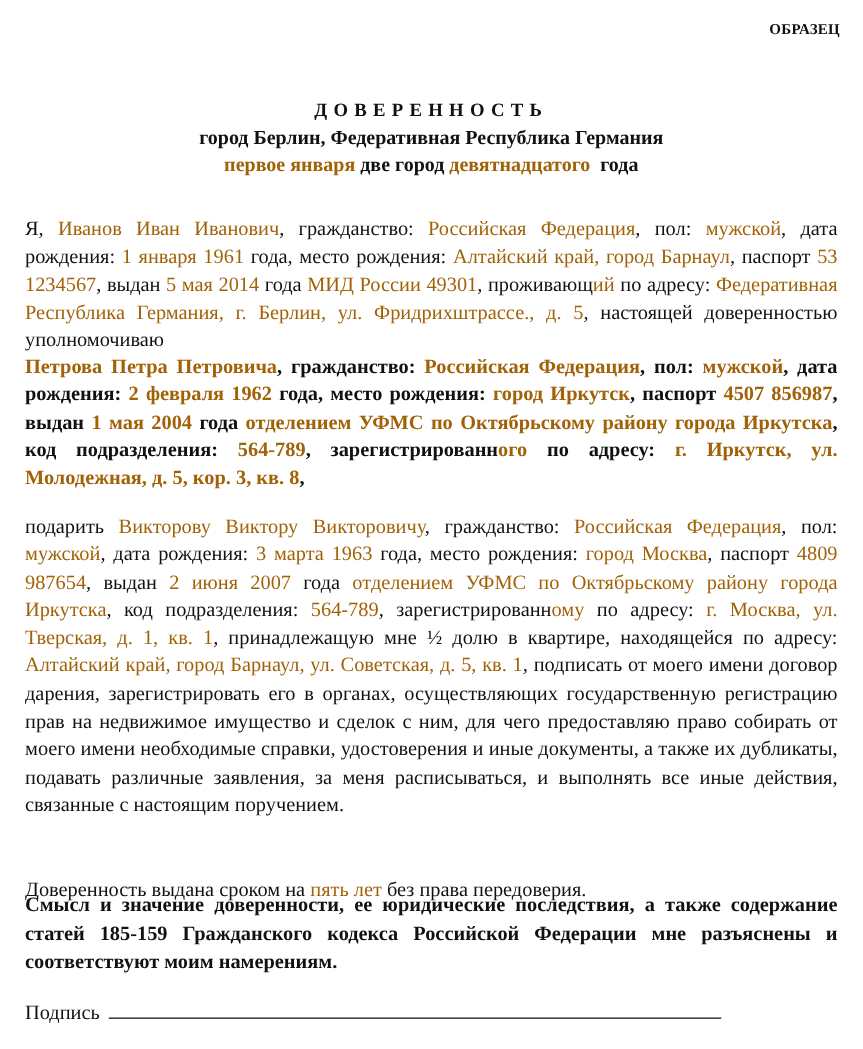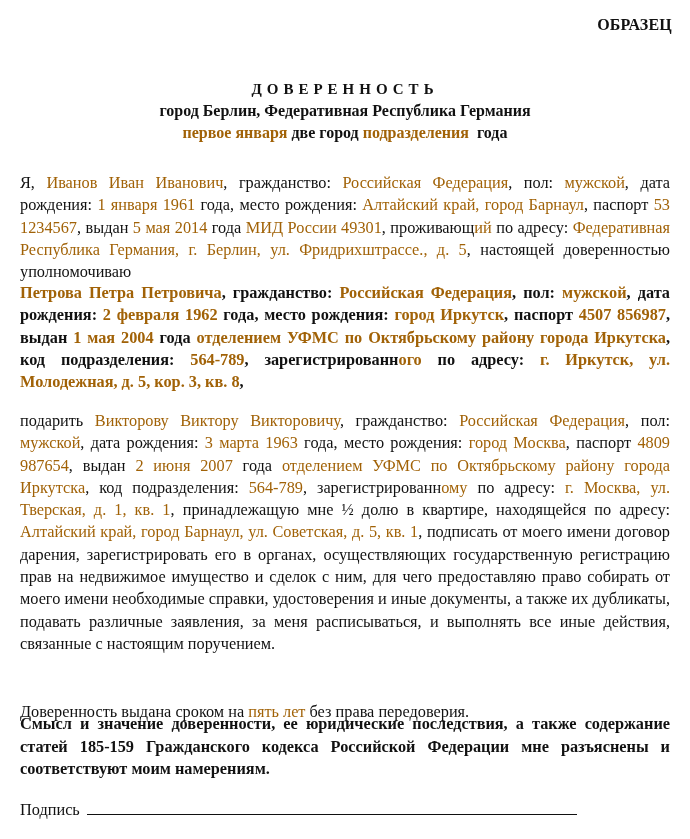--- a/index.html
+++ b/index.html
@@ -5,21 +5,21 @@
   html, body { margin: 0; padding: 0; background: #ffffff; }
   body {
     width: 690px; height: 839px; overflow: hidden; position: relative;
     font-family: "Liberation Serif", "DejaVu Serif", serif;
     color: #111111;
   }
   .b { color: #a16207; }
   .page { position: absolute; left: 20px; top: 0; width: 650px; }
   .sample {
     position: absolute; right: 18px; top: 16px;
-    font-weight: bold; font-size: 16px; letter-spacing: 0.2px; text-align: center;
+    font-weight: bold; font-size: 12px; letter-spacing: 0.2px; text-align: center;
   }
   .title-block { position: absolute; left: 0; width: 690px; top: 78px; text-align: center; font-weight: bold; }
   .title { font-size: 15px; letter-spacing: 5px; line-height: 22px; }
   .sub { font-size: 16px; line-height: 22px; }
   p {
     margin: 0; font-size: 16.3px; line-height: 22.3px;
     text-align: justify; position: absolute; left: 0; width: 650px;
   }
   .p1 { top: 172px; }
   .p2 { top: 282px; font-weight: bold; }
@@ -33,21 +33,21 @@
   }
 </style>
 </head>
 <body>
 
 <div class="sample">ОБРАЗЕЦ</div>
 
 <div class="title-block">
   <div class="title">ДОВЕРЕННОСТЬ</div>
   <div class="sub">город Берлин, Федеративная Республика Германия</div>
-  <div class="sub"><span class="b">первое января</span><span> две город </span><span class="b">подразделения</span><span style="white-space:pre">  года</span></div>
+  <div class="sub"><span class="b">первое января</span><span> две город </span><span class="b">девятнадцатого</span><span style="white-space:pre">  года</span></div>
 </div>
 
 <div class="page">
   <p class="p1"><span>Я, </span><span class="b">Иванов Иван Иванович</span><span>, гражданство: </span><span class="b">Российская Федерация</span><span>, пол: </span><span class="b">мужской</span><span>, дата рождения: </span><span class="b">1 января 1961</span><span> года, место рождения: </span><span class="b">Алтайский край, город Барнаул</span><span>, паспорт </span><span class="b">53 1234567</span><span>, выдан </span><span class="b">5 мая 2014</span><span> года </span><span class="b">МИД России 49301</span><span>, проживающ</span><span class="b">ий</span><span> по адресу: </span><span class="b">Федеративная Республика Германия, г. Берлин, ул. Фридрихштрассе., д. 5</span><span>, настоящей доверенностью уполномочиваю</span></p>
 
   <p class="p2"><span class="b">Петрова Петра Петровича</span><span>, гражданство: </span><span class="b">Российская Федерация</span><span>, пол: </span><span class="b">мужской</span><span>, дата рождения: </span><span class="b">2 февраля 1962</span><span> года, место рождения: </span><span class="b">город Иркутск</span><span>, паспорт </span><span class="b">4507 856987</span><span>, выдан </span><span class="b">1 мая 2004</span><span> года </span><span class="b">отделением УФМС по Октябрьскому району города Иркутска</span><span>, код подразделения: </span><span class="b">564-789</span><span>, зарегистрированн</span><span class="b">ого</span><span> по адресу: </span><span class="b">г. Иркутск, ул. Молодежная, д. 5, кор. 3, кв. 8</span><span>,</span></p>
 
   <p class="p3"><span>подарить </span><span class="b">Викторову Виктору Викторовичу</span><span>, гражданство: </span><span class="b">Российская Федерация</span><span>, пол: </span><span class="b">мужской</span><span>, дата рождения: </span><span class="b">3 марта 1963</span><span> года, место рождения: </span><span class="b">город Москва</span><span>, паспорт </span><span class="b">4809 987654</span><span>, выдан </span><span class="b">2 июня 2007</span><span> года </span><span class="b">отделением УФМС по Октябрьскому району города Иркутска</span><span>, код подразделения: </span><span class="b">564-789</span><span>, зарегистрированн</span><span class="b">ому</span><span> по адресу: </span><span class="b">г. Москва, ул. Тверская, д. 1, кв. 1</span><span>, принадлежащую мне ½ долю в квартире, находящейся по адресу: </span><span class="b">Алтайский край, город Барнаул, ул. Советская, д. 5, кв. 1</span><span>, подписать от моего имени договор дарения, зарегистрировать его в органах, осуществляющих государственную регистрацию прав на недвижимое имущество и сделок с ним, для чего предоставляю право собирать от моего имени необходимые справки, удостоверения и иные документы, а также их дубликаты, подавать различные заявления, за меня расписываться, и выполнять все иные действия, связанные с настоящим поручением.</span></p>
 
   <p class="p4"><span>Доверенность выдана сроком на </span><span class="b">пять лет</span><span> без права передоверия.</span></p>

